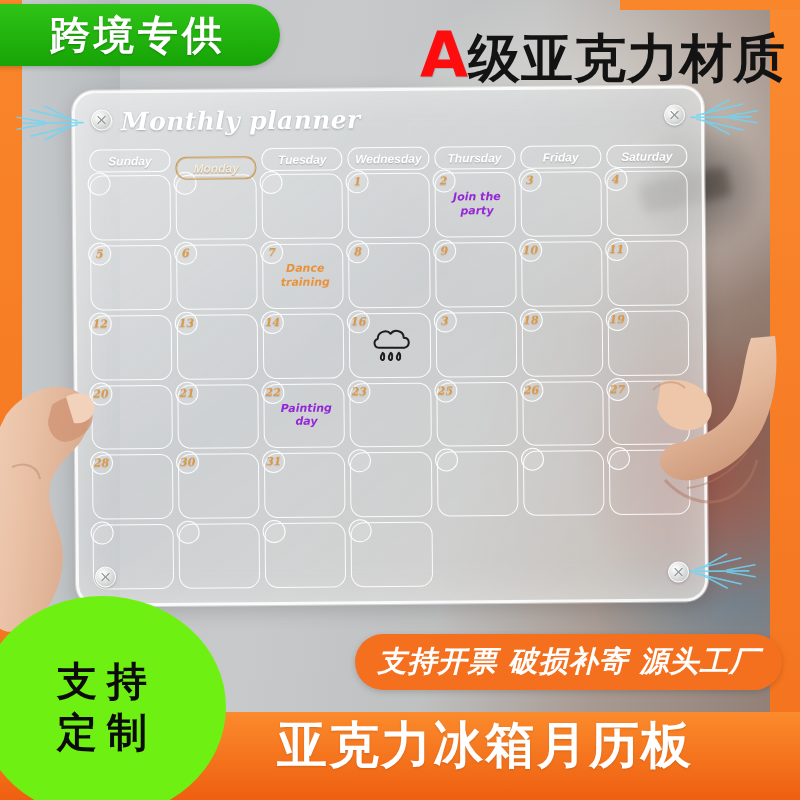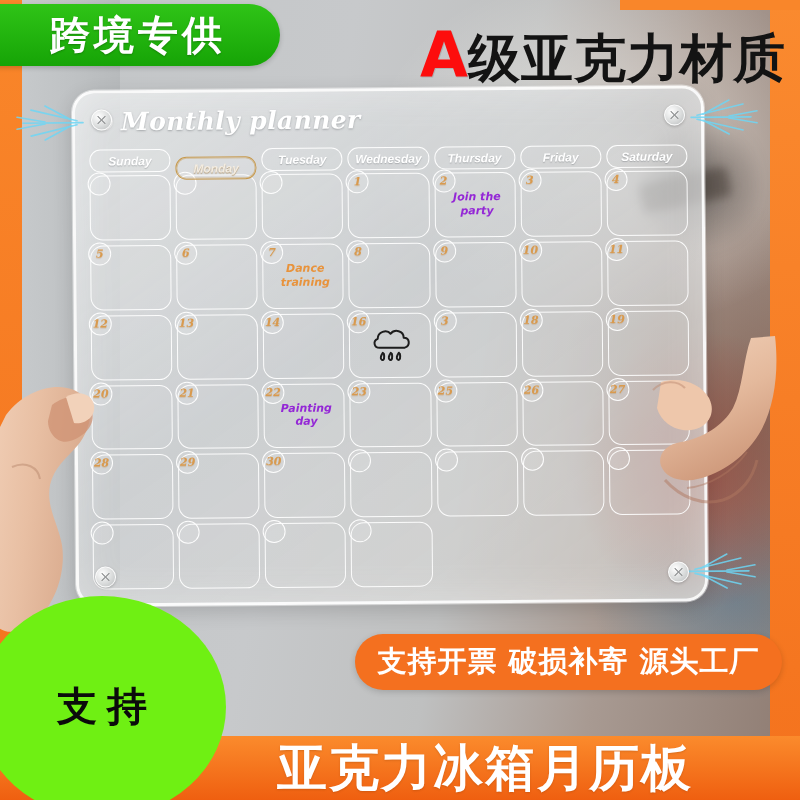--- a/index.html
+++ b/index.html
@@ -196,32 +196,33 @@
     font-family:"DejaVu Sans","Liberation Sans",sans-serif;
     line-height:1.28;padding-left:10px;
   }
 
   
   .orange-pill{
     position:absolute;left:355px;bottom:110px;right:18px;height:56px;
     border-radius:28px;background:#f4701f;
     display:flex;align-items:center;justify-content:center;z-index:13;
     box-shadow:0 2px 6px rgba(0,0,0,.16);
+    font-style:italic;
   }
   .orange-pill span{
     color:#ffffff;font-size:29px;font-weight:bold;letter-spacing:1px;
     font-family:"DejaVu Sans","Liberation Sans",sans-serif;
     white-space:nowrap;
   }
 
   
   .bottom-bar{
-    position:absolute;left:0;right:0;bottom:0;height:64px;
+    position:absolute;left:0;right:0;bottom:0;height:88px;
     background:linear-gradient(180deg,#fb8b2c,#ef5f10);
-    z-index:13;display:flex;align-items:center;justify-content:center;
+    z-index:13;display:flex;align-items:flex-start;justify-content:center;
   }
   .bottom-bar span{
     color:#ffffff;font-size:50px;font-weight:bold;letter-spacing:2px;
     font-family:"DejaVu Sans","Liberation Sans",sans-serif;
     padding-left:170px;white-space:nowrap;
     text-shadow:0 1px 2px rgba(120,50,0,.25);
   }
 </style>
 </head>
 <body>
@@ -397,24 +398,24 @@
           <div class="cell">
             <div class="daynum">26</div>
           </div>
           <div class="cell">
             <div class="daynum">27</div>
           </div>
           <div class="cell">
             <div class="daynum">28</div>
           </div>
           <div class="cell">
-            <div class="daynum">29</div>
-          </div>
-          <div class="cell">
             <div class="daynum">30</div>
+          </div>
+          <div class="cell">
+            <div class="daynum">31</div>
           </div>
           <div class="cell">
             <div class="daynum blank"></div>
           </div>
           <div class="cell">
             <div class="daynum blank"></div>
           </div>
           <div class="cell">
             <div class="daynum blank"></div>
           </div>
@@ -483,20 +484,21 @@
     <span>跨境专供</span>
   </div>
 
   <div class="headline">
     <span class="mark">A</span>
     <span class="rest">级亚克力材质</span>
   </div>
 
   <div class="green-circle">
     <div>支持</div>
+    <div>定制</div>
   </div>
 
   <div class="orange-pill">
     <span>支持开票 破损补寄 源头工厂</span>
   </div>
 
   <div class="bottom-bar">
     <span>亚克力冰箱月历板</span>
   </div>
 

